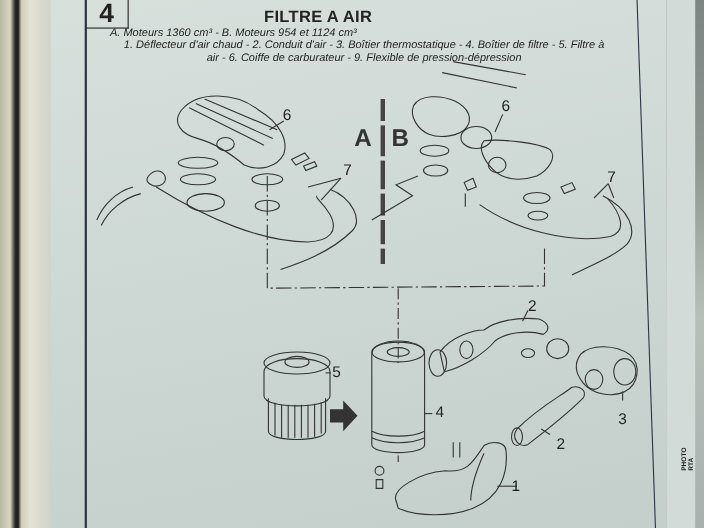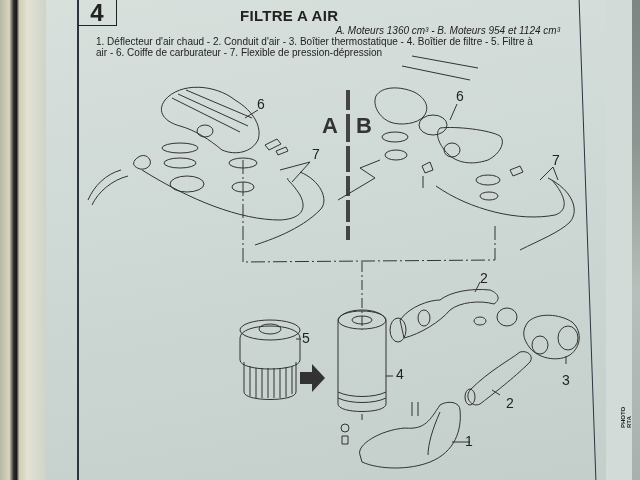--- a/index.html
+++ b/index.html
@@ -5,43 +5,43 @@
   html,body{margin:0;padding:0;}
   body{width:640px;height:480px;overflow:hidden;position:relative;background:#c9d2cc;font-family:"Liberation Sans",sans-serif;}
   .binding{position:absolute;left:0;top:0;width:46px;height:480px;background:linear-gradient(90deg,#b7b9a3 0%,#d8d6c0 20%,#2a2a2a 30%,#1b1b1b 36%,#cfcdb6 42%,#e3e2d4 60%,#cfd3c9 100%);}
   .page{position:absolute;left:46px;top:0;width:560px;height:480px;background:linear-gradient(170deg,#d8e0dc 0%,#cfd9d6 40%,#c4cfcc 100%);}
   .rightpage{position:absolute;left:606px;top:0;width:34px;height:480px;background:linear-gradient(180deg,#7d8582 0%,#8e9692 30%,#b7bfbb 60%,#a9b1ae 100%);}
   .rightstrip{position:absolute;left:606px;top:0;width:26px;height:480px;background:#d3dbd8;}
   .vline-left{position:absolute;left:77px;top:0;width:2px;height:480px;background:#2b3440;}
   .vline-right{position:absolute;left:587px;top:0;width:1px;height:480px;background:#2b3440;transform:skewX(2deg);}
   .numbox{position:absolute;left:78px;top:0;width:38px;height:25px;border:1.5px solid #222;border-top:none;border-left:none;display:flex;align-items:center;justify-content:center;font-weight:bold;font-size:24px;color:#222;}
   .title{position:absolute;left:240px;top:7px;width:180px;font-weight:bold;font-size:15px;color:#222;letter-spacing:.3px;}
-  .sub{position:absolute;left:100px;top:25px;width:460px;text-align:right;font-style:italic;font-size:10px;color:#222;}
-  .legend{position:absolute;left:96px;top:36px;width:470px;text-align:left;font-size:10px;line-height:11px;color:#222;}
+  .sub{position:absolute;left:100px;top:25px;width:460px;text-align:left;font-style:italic;font-size:10px;color:#222;}
+  .legend{position:absolute;left:96px;top:36px;width:470px;text-align:center;font-style:italic;font-size:10px;line-height:11px;color:#222;}
   .lbl{position:absolute;font-size:14px;color:#222;}
   .big{position:absolute;font-size:22px;font-weight:bold;color:#333;}
   .photo{position:absolute;left:620px;top:428px;transform:rotate(-90deg);transform-origin:left top;font-size:6px;font-weight:bold;color:#222;}
   svg{position:absolute;left:0;top:0;}
 </style>
 </head>
 <body>
 
 <div class="binding"></div>
 <div class="page"></div>
 <div class="rightpage"></div>
 <div class="rightstrip"></div>
 <div class="vline-left"></div>
 <div class="vline-right"></div>
 
 <div class="numbox">4</div>
 <div class="title">FILTRE A AIR</div>
 <div class="sub">A. Moteurs 1360 cm³ - B. Moteurs 954 et 1124 cm³</div>
 <div class="legend">
   <div>1. Déflecteur d'air chaud - 2. Conduit d'air - 3. Boîtier thermostatique - 4. Boîtier de filtre - 5. Filtre à</div>
-  <div>air - 6. Coiffe de carburateur - 7. Flexible de pression-dépression</div>
+  <div>air - 6. Coiffe de carburateur - 9. Flexible de pression-dépression</div>
 </div>
 
 <svg width="640" height="480" fill="none" stroke="#333" stroke-width="1">
 
   <g stroke="#444" stroke-width="4">
     <line x1="348" y1="90" x2="348" y2="110"></line>
     <line x1="348" y1="114" x2="348" y2="142"></line>
     <line x1="348" y1="146" x2="348" y2="172"></line>
     <line x1="348" y1="176" x2="348" y2="196"></line>
     <line x1="348" y1="200" x2="348" y2="222"></line>

